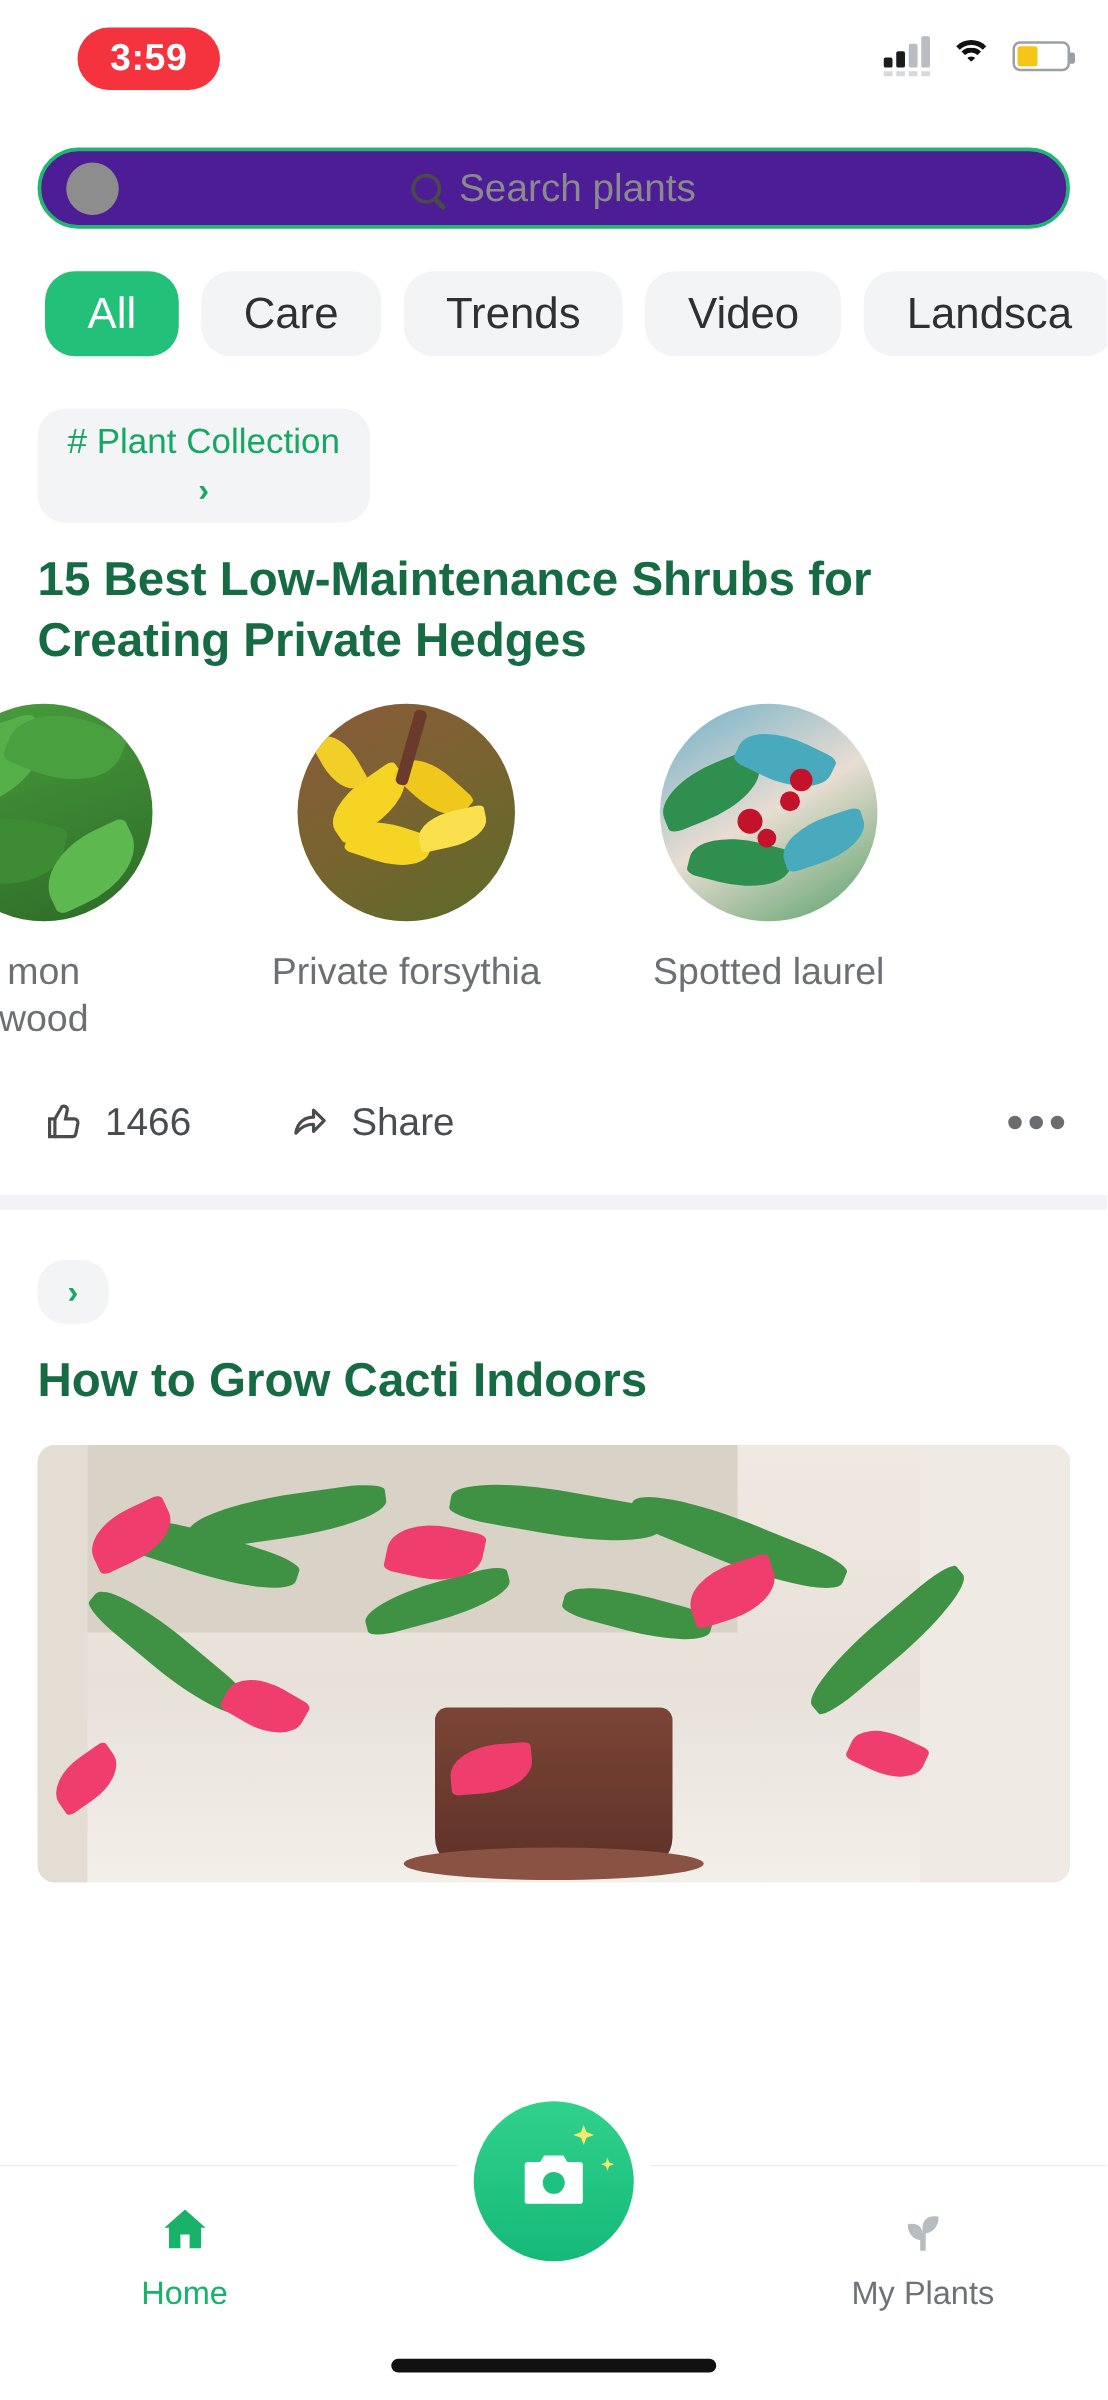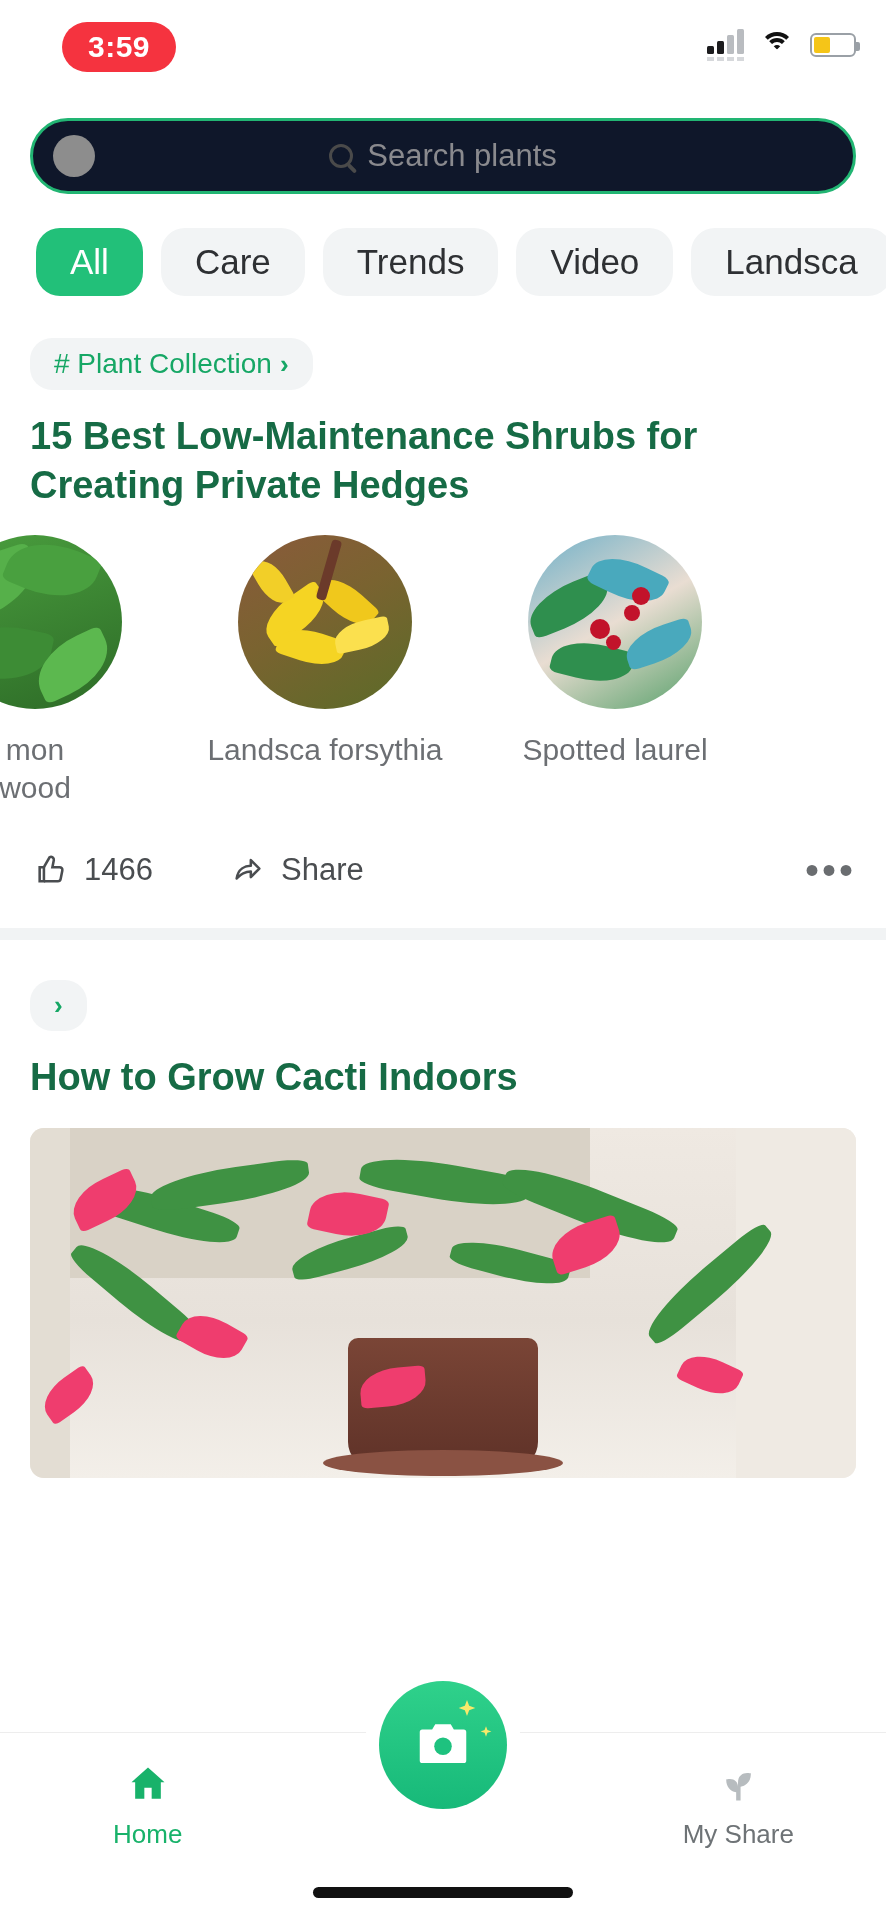--- a/index.html
+++ b/index.html
@@ -40,22 +40,22 @@
   .wifi b:nth-child(1){ width:34px; height:34px; top:0; }
   .wifi b:nth-child(2){ width:22px; height:22px; top:6px; }
   .wifi b:nth-child(3){ width:9px;  height:9px;  top:13px; border-width:4px; }
   .batt { width: 46px; height: 24px; border: 2.5px solid #9aa0a6; border-radius: 6px; position: relative; padding: 2px; }
   .batt em { display: block; height: 100%; background: #f5c518; border-radius: 2px; }
   .batt:after { content:""; position:absolute; right:-6px; top:7px; width:4px; height:9px; background:#9aa0a6; border-radius:0 2px 2px 0; }
 
   
   .searchwrap { padding: 22px 30px 0; }
   .searchbar {
-    height: 76px; border: 3px solid #22b573; border-radius: 40px;
-    display: flex; align-items: center; position: relative; background: #0f172a;
+    height: 65px; border: 3px solid #22b573; border-radius: 40px;
+    display: flex; align-items: center; position: relative; background: #4c1d95;
   }
   .avatar { width: 42px; height: 42px; border-radius: 50%; background: #8d8d8d; margin-left: 20px; flex: none; }
   .search-center { position: absolute; left: 0; right: 0; display: flex; align-items: center; justify-content: center; gap: 14px; }
   .mag { width: 24px; height: 24px; border: 3.5px solid #4a4a4a; border-radius: 50%; position: relative; }
   .mag:after { content:""; position:absolute; width:3.5px; height:11px; background:#4a4a4a; right:-3px; bottom:-9px; transform: rotate(-45deg); border-radius:2px; }
   .search-ph { font-size: 31px; color: #8a8a8e; }
 
   
   .chips { display: flex; gap: 18px; padding: 34px 0 0 36px; }
   .chip {
@@ -64,21 +64,21 @@
     font-size: 35px; white-space: nowrap; flex: none;
   }
   .chip.active { background: #22c079; color: #fff; }
 
   
   .card { padding: 0 0 0 0; background: #fff; }
   .tag {
     display: inline-flex; align-items: center; gap: 8px;
     background: #f2f4f5; color: #16a765;
     border-radius: 22px; padding: 10px 24px;
-    font-size: 28px; margin: 0 0 0 30px;
+    font-size: 28px; margin: 0 0 0 30px; flex-direction: column;
   }
   .tag .chev { font-size: 26px; font-weight: 700; }
   .headline {
     color: #166b45; font-size: 38px; font-weight: 700; line-height: 1.28;
     padding: 22px 26px 0 30px;
   }
 
   
   .plantrow { display: flex; gap: 0; padding: 26px 17px 0 0; position: relative; }
   .plantitem { width: 290px; flex: none; text-align: center; }
@@ -219,21 +219,21 @@
         <div class="circle th2">
           <div class="th-box">
             <div class="petal" style="width:70px;height:34px;left:22px;top:62px;transform:rotate(-35deg)"></div>
             <div class="petal" style="width:66px;height:32px;left:40px;top:96px;transform:rotate(18deg)"></div>
             <div class="petal" style="width:62px;height:30px;left:78px;top:52px;transform:rotate(42deg);background:#f0c81c"></div>
             <div class="petal" style="width:56px;height:28px;left:96px;top:86px;transform:rotate(-12deg);background:#fbe04e"></div>
             <div class="petal" style="width:48px;height:26px;left:10px;top:34px;transform:rotate(60deg);background:#f2cf28"></div>
             <div class="leaf" style="width:10px;height:62px;left:86px;top:4px;background:#6b3a2a;border-radius:4px;transform:rotate(16deg)"></div>
           </div>
         </div>
-        <div class="plabel">Landsca forsythia</div>
+        <div class="plabel">Private forsythia</div>
       </div>
 
       <div class="plantitem">
         <div class="circle th3">
           <div class="th-box">
             <div class="gleaf" style="width:86px;height:40px;left:-2px;top:50px;transform:rotate(-22deg)"></div>
             <div class="bleaf" style="width:76px;height:38px;left:62px;top:26px;transform:rotate(26deg)"></div>
             <div class="gleaf" style="width:80px;height:38px;left:24px;top:108px;transform:rotate(14deg)"></div>
             <div class="bleaf" style="width:70px;height:34px;left:96px;top:92px;transform:rotate(-18deg)"></div>
             <div class="berry" style="width:18px;height:18px;left:104px;top:52px"></div>
@@ -307,21 +307,21 @@
     </div>
 
     <div class="navspacer"></div>
 
     <div class="navitem">
       <div class="nico">
         <svg width="44" height="44" viewBox="0 0 24 24" fill="#b7bcbf">
             <path d="M12 21V11c0-3 2-5 5-5 1 0 2 .2 2 .2.2 3.6-2 6.8-5.6 7.3V21h-1.4zM11 21v-4.5C7.6 16 5.4 13 5.6 9.5c0 0 1-.2 2-.2 2.6 0 4.4 1.8 4.4 4.2V21H11z"></path>
           </svg>
       </div>
-      <div>My Share</div>
+      <div>My Plants</div>
     </div>
 
     <div class="fab">
       <svg width="62" height="62" viewBox="0 0 24 24" fill="#fff">
         <path d="M9 4h6l1.2 2H20a1 1 0 0 1 1 1v11a1 1 0 0 1-1 1H4a1 1 0 0 1-1-1V7a1 1 0 0 1 1-1h3.8L9 4z"></path>
         <circle cx="12" cy="12.5" r="3.4" fill="#1ec27f"></circle>
       </svg>
       <svg width="40" height="40" viewBox="0 0 24 24" fill="#f7e96b" style="position:absolute;top:14px;right:20px">
         <path d="M12 3l1.3 3.4L17 7.8l-3.7 1.3L12 12.6l-1.3-3.5L7 7.8l3.7-1.4z"></path>
       </svg>

